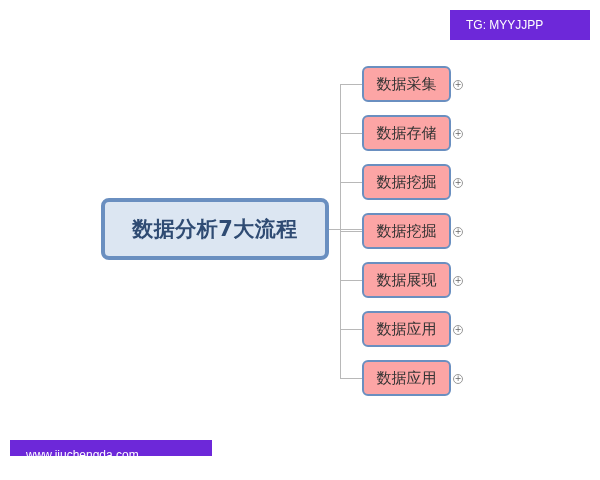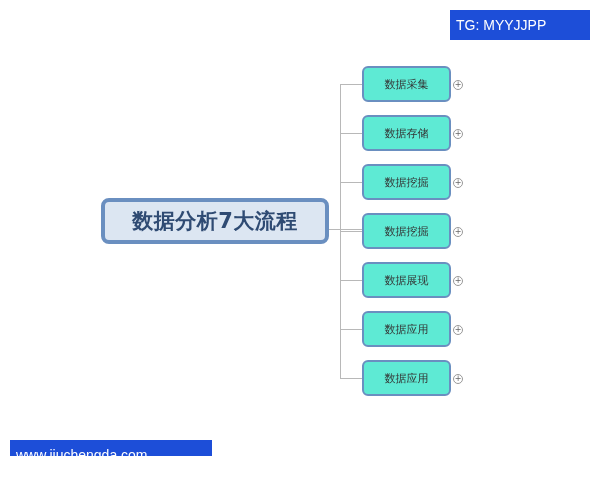--- a/index.html
+++ b/index.html
@@ -1,30 +1,30 @@
 <!DOCTYPE html>
 <html><head>
   <meta charset="utf-8">
   <style>
     html, body { margin:0; padding:0; }
     body { width:600px; height:480px; background:#ffffff; position:relative; overflow:hidden; font-family:"DejaVu Sans", sans-serif; }
-    .watermark { position:absolute; background:#1d4ed8; color:#ffffff; font-family:"Liberation Sans", sans-serif; font-size:14px; line-height:28px; padding:0 6px; box-sizing:border-box; }
+    .watermark { position:absolute; background:#6d28d9; color:#ffffff; font-family:"Liberation Sans", sans-serif; font-size:12px; line-height:28px; padding:0 16px; box-sizing:border-box; }
     #wm-top { left:450px; top:10px; width:140px; height:30px; line-height:30px; }
     #wm-bottom { left:10px; top:440px; width:202px; height:16px; line-height:30px; }
-    .root { position:absolute; left:101px; top:198px; width:228px; height:46px; box-sizing:border-box;
+    .root { position:absolute; left:101px; top:198px; width:228px; height:62px; box-sizing:border-box;
             border:4px solid #6a8fc0; border-radius:8px; background:#dce6f2;
             display:flex; align-items:center; justify-content:center;
             color:#2f4b73; font-weight:bold; font-size:21px; letter-spacing:0.5px; }
     .trunk { position:absolute; left:340px; top:84px; width:1px; height:294px; background:#b8b8b8; }
     .root-link { position:absolute; left:329px; top:229px; width:33px; height:1px; background:#b8b8b8; }
     .branch { position:absolute; left:340px; width:22px; height:1px; background:#b8b8b8; }
     .node { position:absolute; left:362px; width:89px; height:36px; box-sizing:border-box;
-            border:2px solid #6a8fc0; border-radius:6px; background:#5eead4;
+            border:2px solid #6a8fc0; border-radius:6px; background:#fca5a5;
             display:flex; align-items:center; justify-content:center;
-            color:#333333; font-size:11px; }
+            color:#333333; font-size:15px; }
     .expander { position:absolute; left:453px; width:8px; height:8px; border:1px solid #999; border-radius:50%;
                 font-size:8px; line-height:8px; text-align:center; color:#666; background:#fff; }
   </style>
 </head>
 <body>
 
 <div class="watermark" id="wm-top">TG: MYYJJPP</div>
 
 <div class="trunk"></div>
 <div class="root-link"></div>

